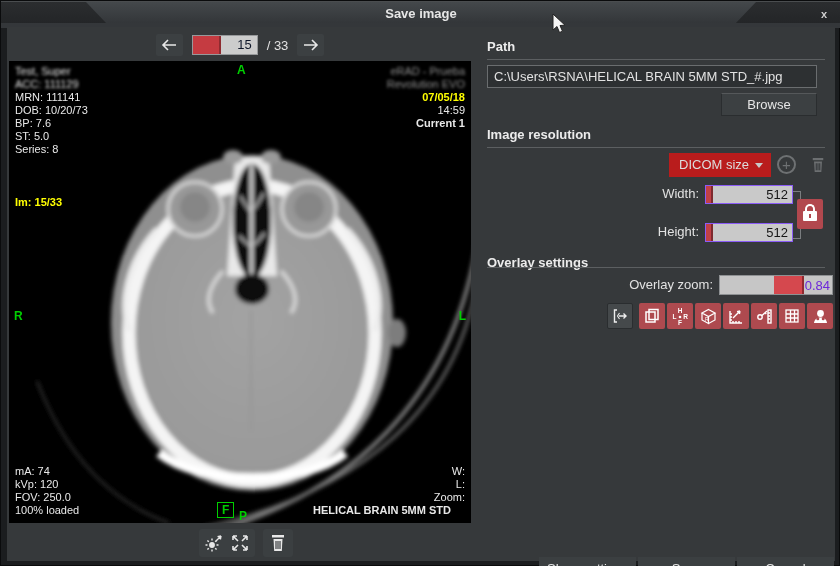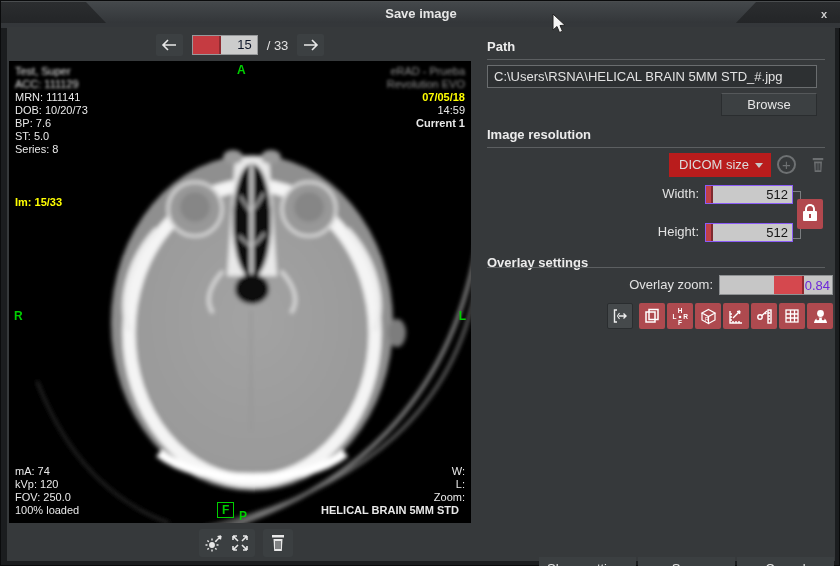--- a/index.html
+++ b/index.html
@@ -233,21 +233,21 @@
       <div class="marker" style="left:230px; top:448px;">P</div>
 
       <div class="ovl" style="left:6px; top:404px;">mA: 74</div>
       <div class="ovl" style="left:6px; top:417px;">kVp: 120</div>
       <div class="ovl" style="left:6px; top:430px;">FOV: 250.0</div>
       <div class="ovl" style="left:6px; top:443px;">100% loaded</div>
 
       <div class="ovl" style="right:6px; top:404px; text-align:right;">W:</div>
       <div class="ovl" style="right:6px; top:417px; text-align:right;">L:</div>
       <div class="ovl" style="right:6px; top:430px; text-align:right;">Zoom:</div>
-      <div class="ovl boldtxt" style="right:12px; top:443px; text-align:left;padding-left:48px;">HELICAL BRAIN 5MM STD</div>
+      <div class="ovl boldtxt" style="right:20px; top:443px; text-align:left;padding-left:48px;">HELICAL BRAIN 5MM STD</div>
     </div>
 
     <div id="img-tools">
       <div class="imgtool-group">
         <div class="imgtool">
           <svg width="18" height="18" viewBox="0 0 18 18">
             <g stroke="#e8e8e8" stroke-width="1.4">
               <circle cx="7" cy="11" r="2.2" fill="#e8e8e8"></circle>
               <path d="M7 6.5 V4.5 M7 15.5 V17.5 M2.5 11 H0.5 M11.5 11 H13.5 M3.8 7.8 L2.4 6.4 M10.2 7.8 L11.6 6.4 M3.8 14.2 L2.4 15.6 M10.2 14.2 L11.6 15.6"></path>
               <path d="M11 7 L16 2 M16 2 L12.5 2.6 M16 2 L15.4 5.5" fill="none"></path>

